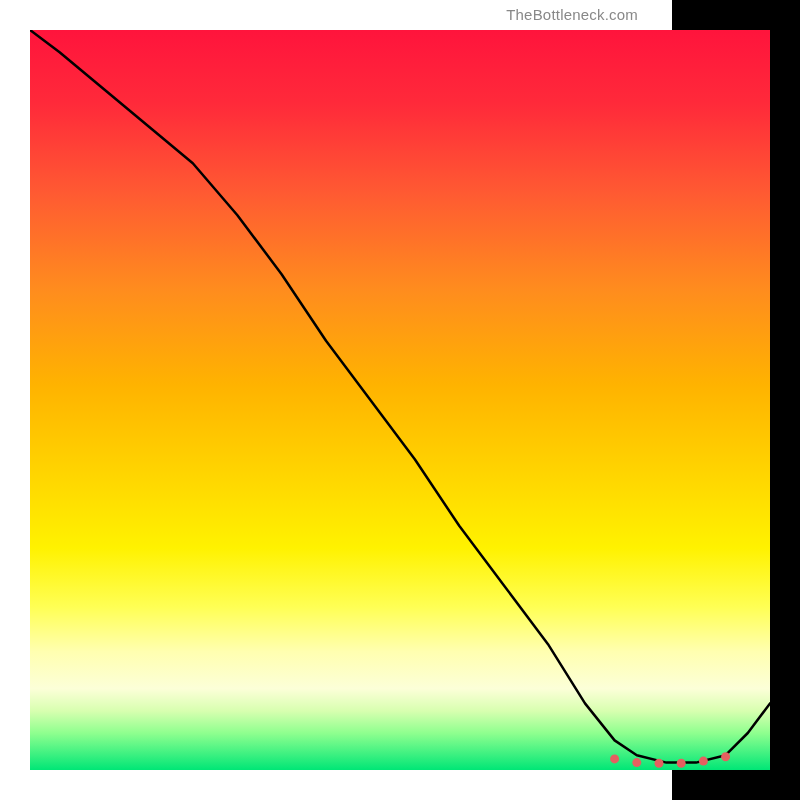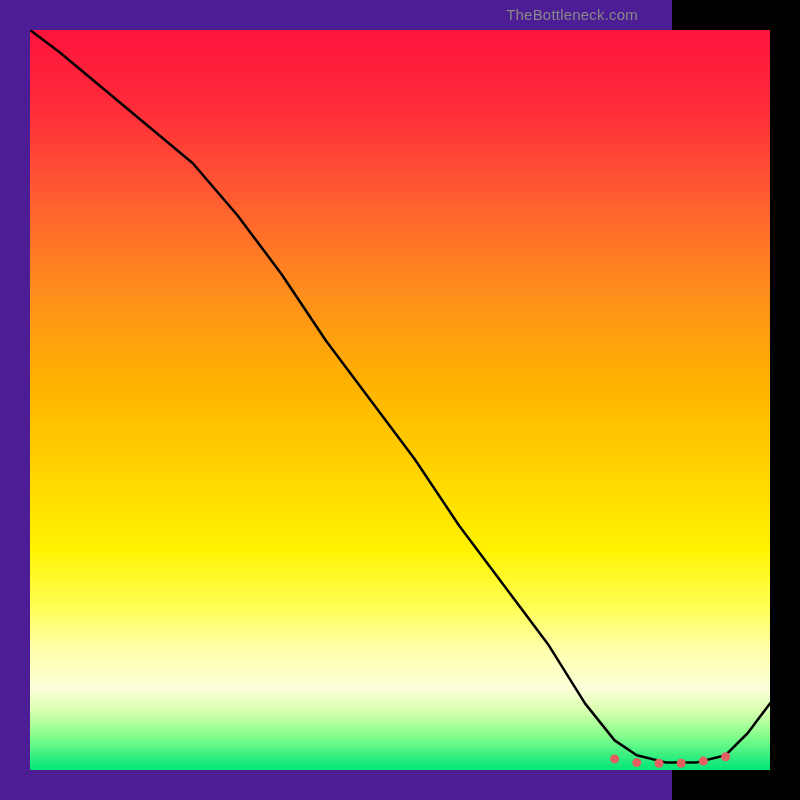--- a/index.html
+++ b/index.html
@@ -1,21 +1,21 @@
 <!DOCTYPE html>
 <html><head>
 <meta charset="utf-8">
 <style>
   * { margin: 0; padding: 0; box-sizing: border-box; }
   html, body { width: 800px; height: 800px; background: #000; overflow: hidden; }
   .stage {
     position: relative;
     width: 672px;
     height: 800px;
-    background: #4c1d95;
+    background: #ffffff;
   }
   .plot {
     position: absolute;
     left: 30px;
     top: 30px;
     width: 740px;
     height: 740px;
     background: linear-gradient(
       to bottom,
       #ff143c 0%,

